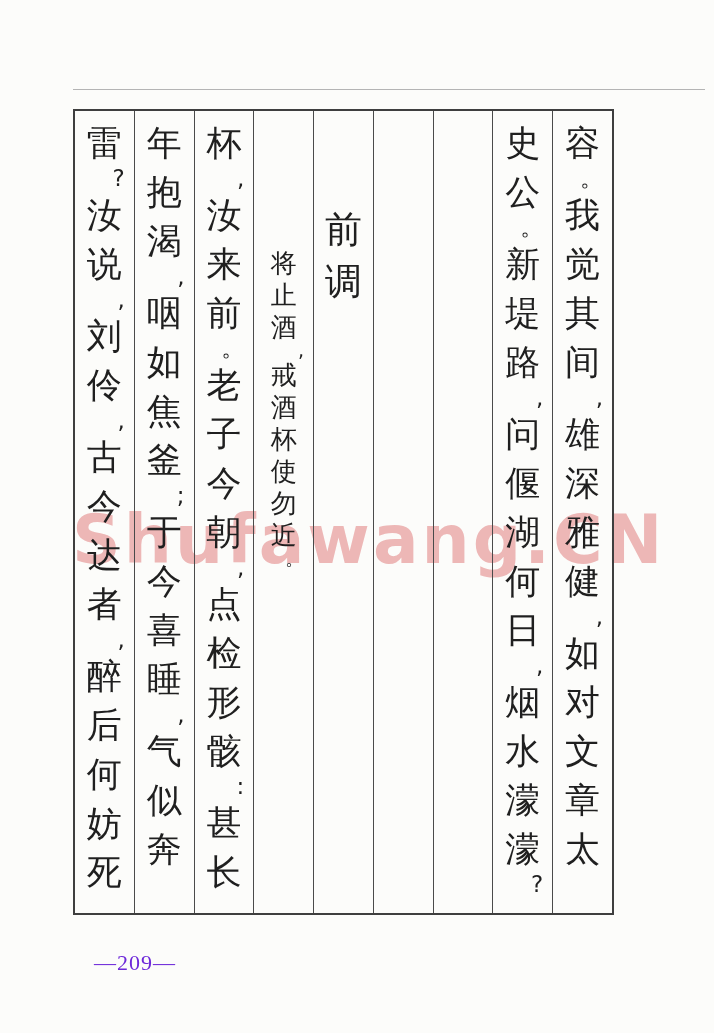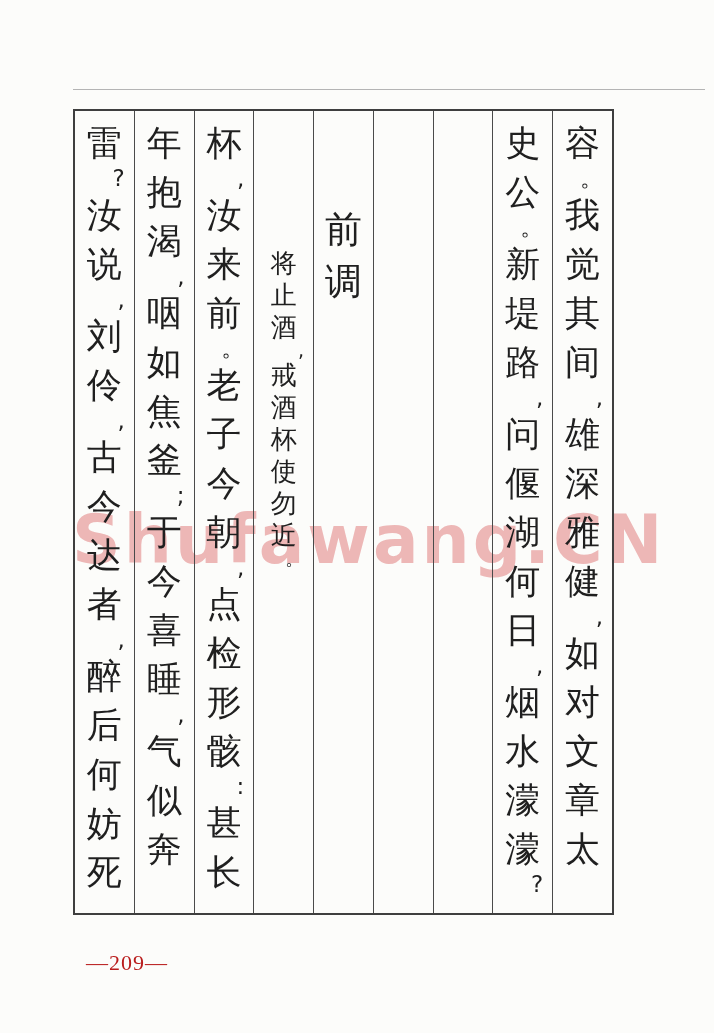--- a/index.html
+++ b/index.html
@@ -38,23 +38,23 @@
     font-weight:500;
   }
   .role-tune-title .ch{font-size:37px;}
   .role-subtitle .ch{height:29px;font-size:26px;line-height:29px;}
   .punct{
     height:19px;font-size:23px;line-height:16px;align-self:flex-end;
     margin-right:9px;font-weight:500;
   }
   .role-subtitle .punct{height:13px;font-size:19px;line-height:11px;}
   .page-number{
-    position:absolute;left:86px;top:948px;width:120px;height:30px;
+    position:absolute;left:94px;top:948px;width:120px;height:30px;
     font-family:"Liberation Serif","DejaVu Serif",serif;
-    font-size:22px;line-height:30px;color:#b91c1c;letter-spacing:1px;
+    font-size:22px;line-height:30px;color:#6d28d9;letter-spacing:1px;
     white-space:nowrap;
   }
 </style>
 </head>
 <body>
 
 <div class="scan-page">
   <div class="top-rule"></div>
   <div class="watermark" style="color: rgba(224, 125, 125, 0.55);">Shufawang.CN</div>
   <div class="frame">

